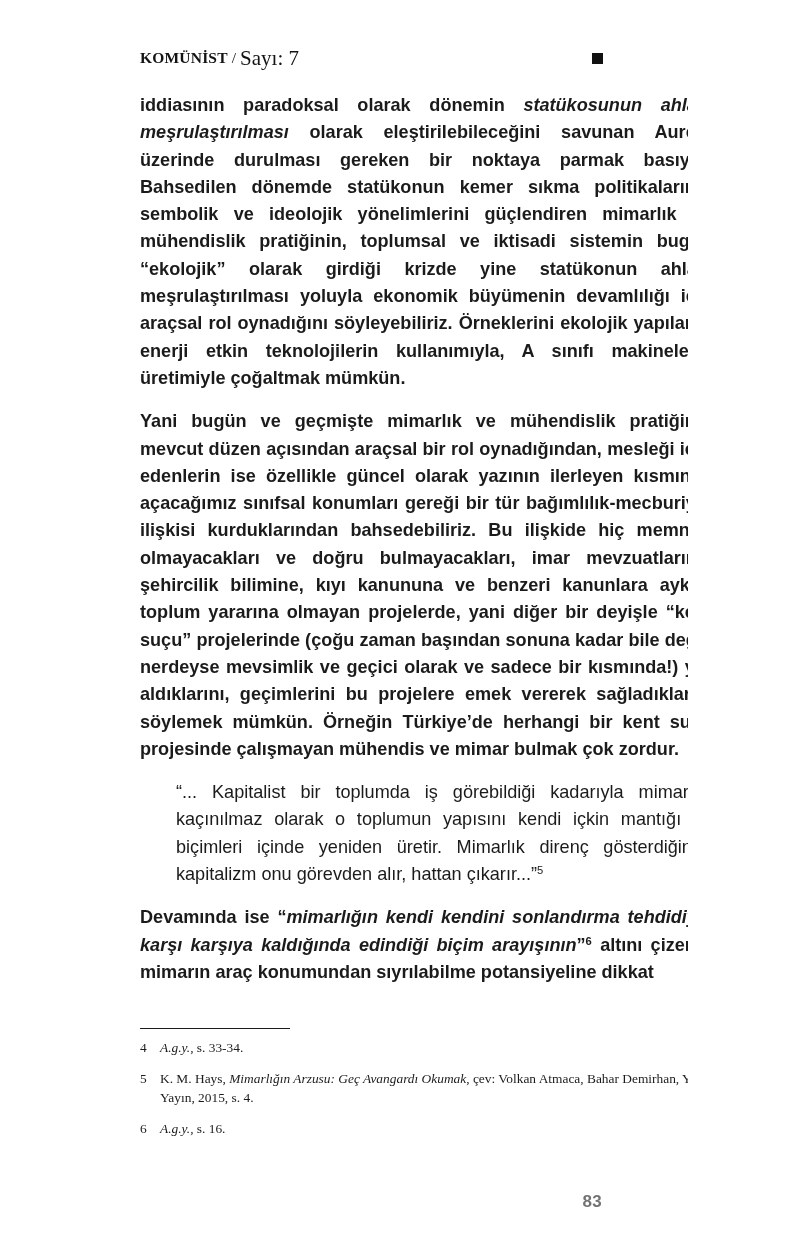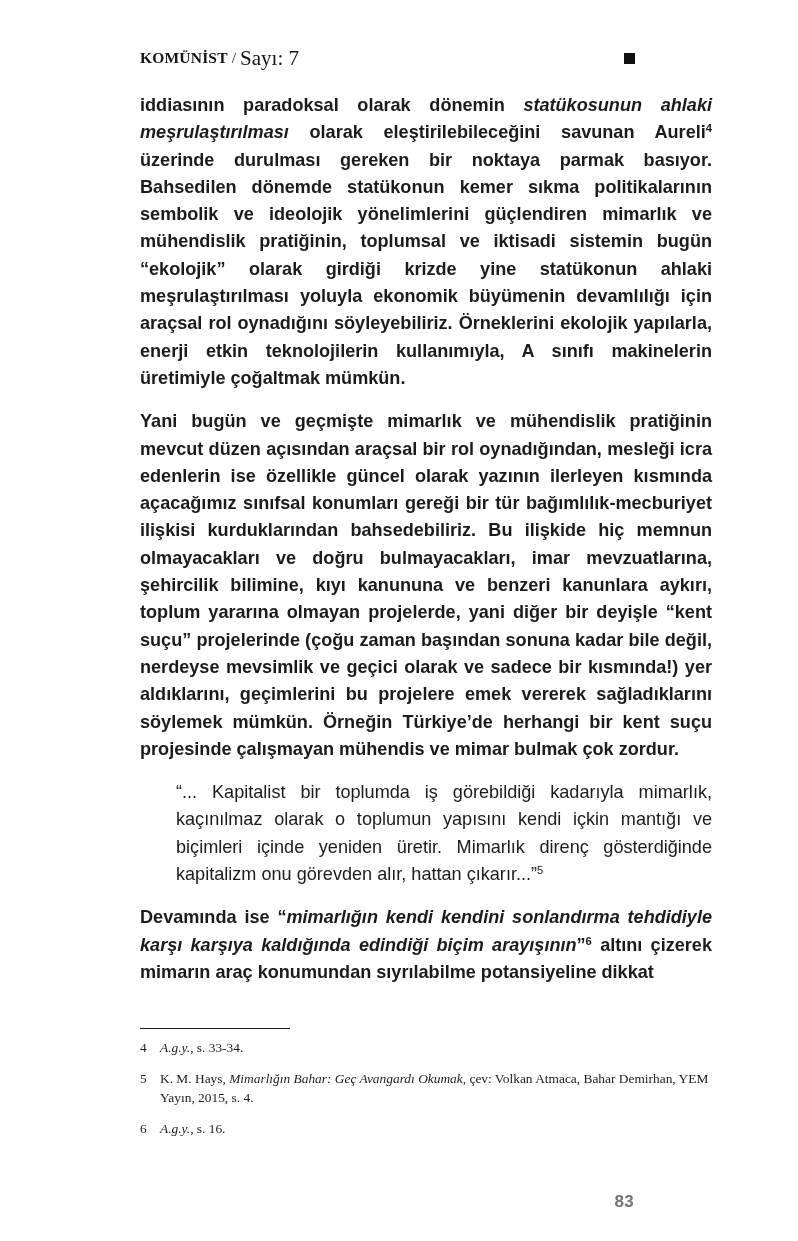--- a/index.html
+++ b/index.html
@@ -7,21 +7,20 @@
     padding: 0;
     background: #ffffff;
   }
   .page {
     position: relative;
     width: 688px;
     height: 1241px;
     background: #ffffff;
     overflow: hidden;
     font-family: "DejaVu Sans", sans-serif;
-    padding-left: 32px;
   }
 
   
   .header {
     position: absolute;
     left: 140px;
     right: 85px;
     top: 46px;
     height: 24px;
     display: flex;
@@ -181,21 +180,21 @@
   </div>
 
   <div class="footnotes">
     <div class="fn-rule"></div>
 
     <div class="fn">
       <span class="fn-num">4</span><span class="it">A.g.y.</span><span>, s. 33-34.</span>
     </div>
 
     <div class="fn">
-      <span class="fn-num">5</span><span>K. M. Hays, </span><span class="it">Mimarlığın Bahar: Geç Avangardı Okumak</span><span>, çev: Volkan Atmaca, Bahar Demirhan, YEM Yayın, 2015, s. 4.</span>
+      <span class="fn-num">5</span><span>K. M. Hays, </span><span class="it">Mimarlığın Arzusu: Geç Avangardı Okumak</span><span>, çev: Volkan Atmaca, Bahar Demirhan, YEM Yayın, 2015, s. 4.</span>
     </div>
 
     <div class="fn">
       <span class="fn-num">6</span><span class="it">A.g.y.</span><span>, s. 16.</span>
     </div>
   </div>
 
   <div class="folio">83</div>
 
 </div>

